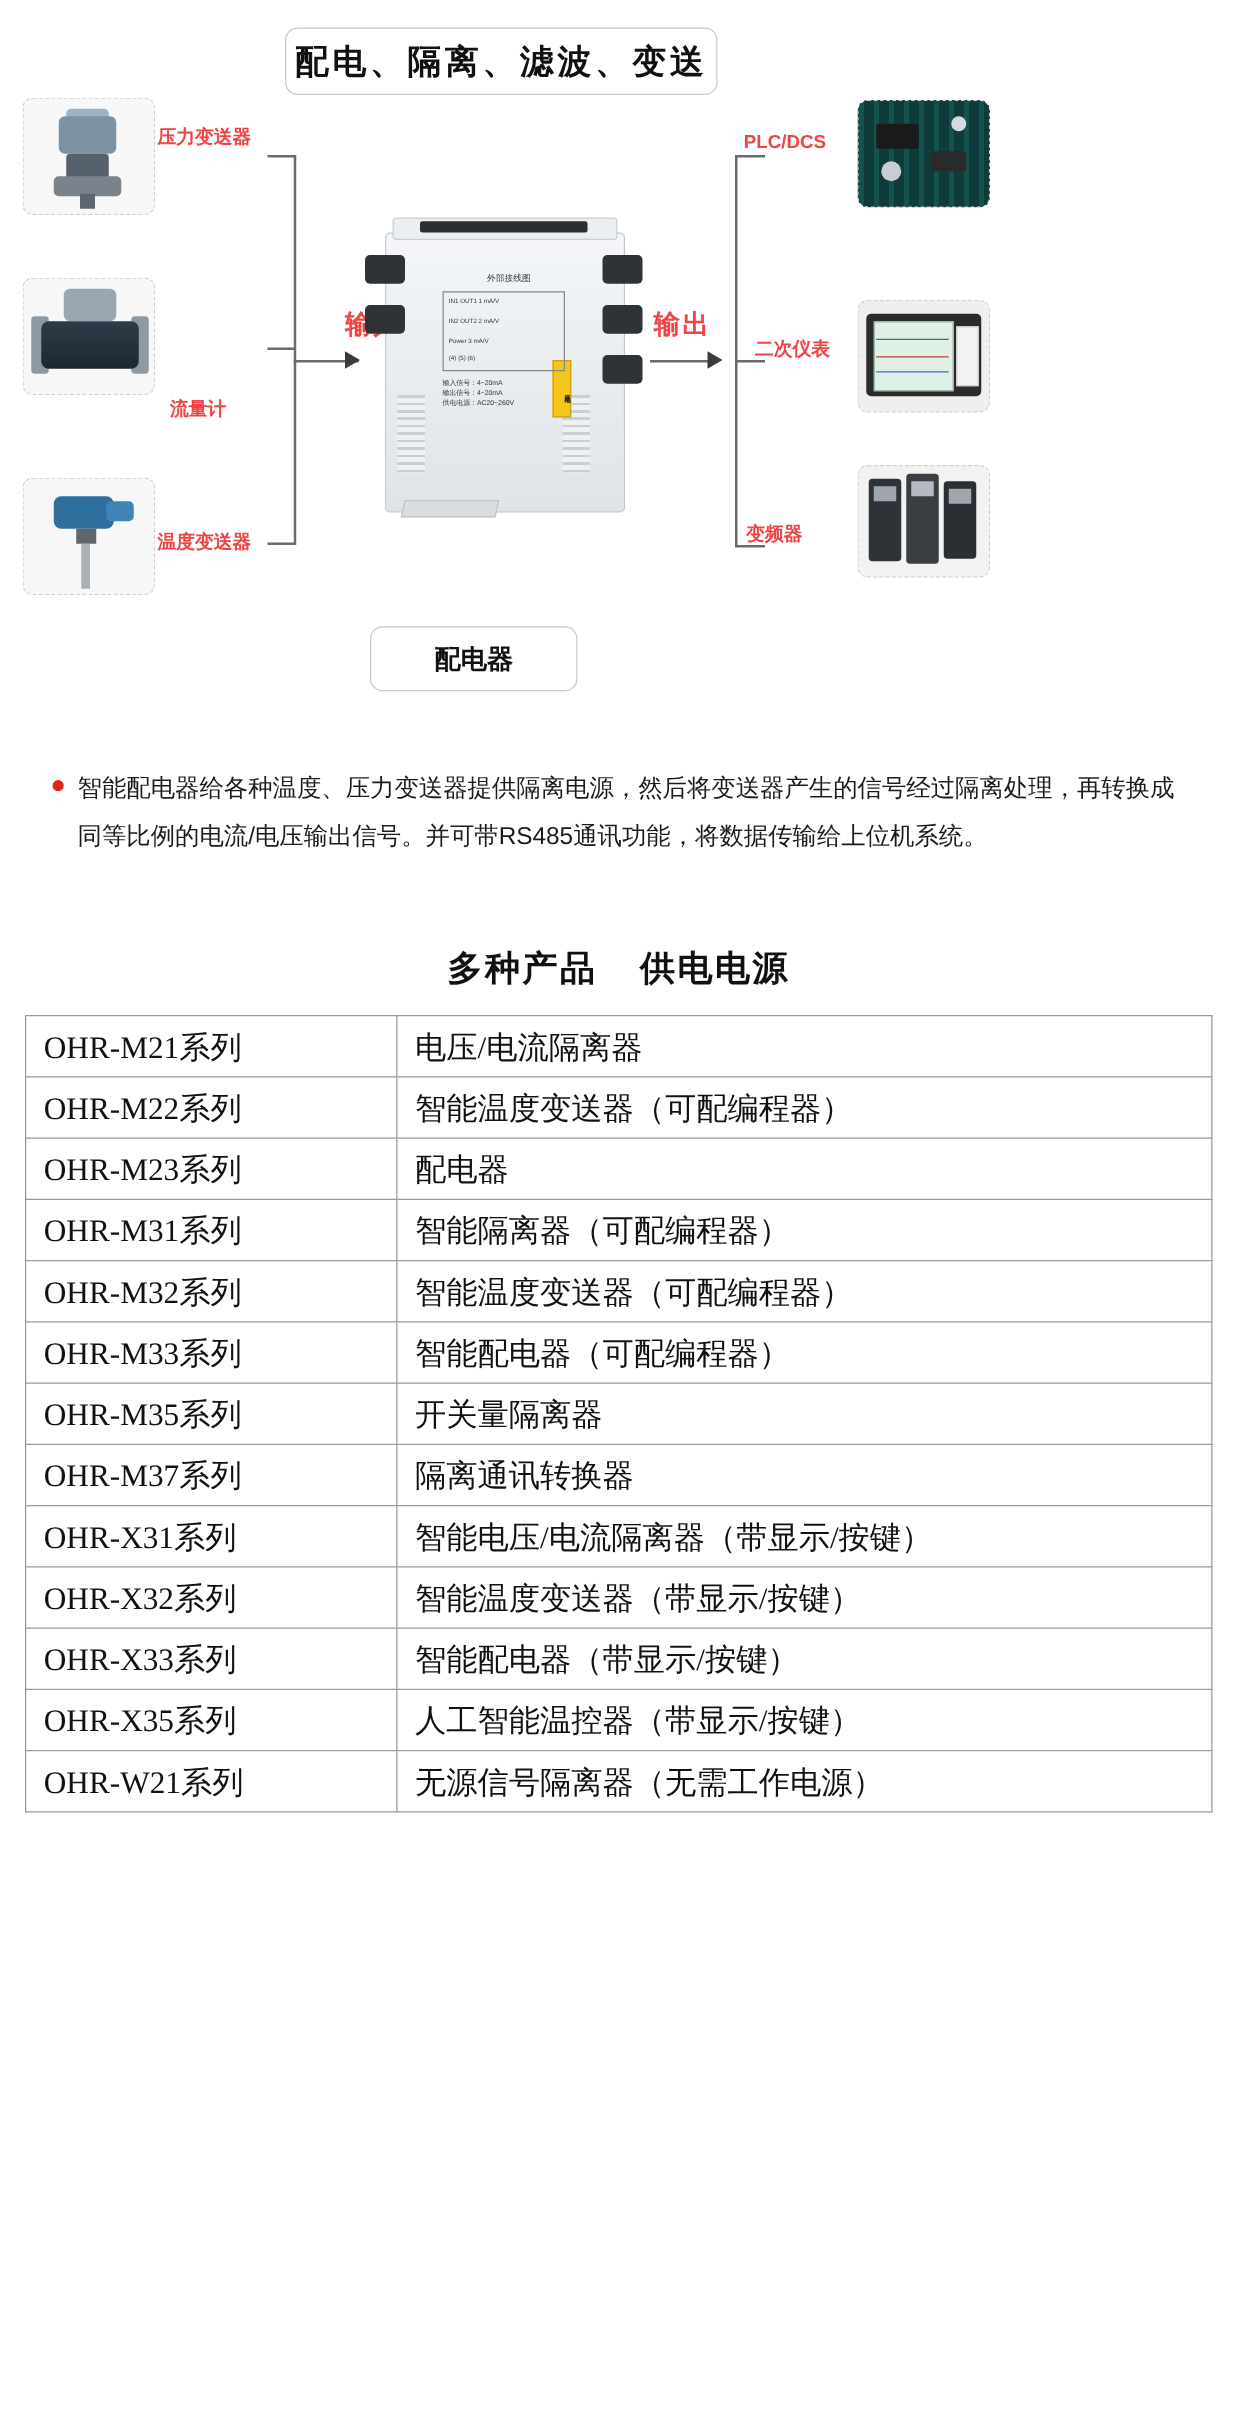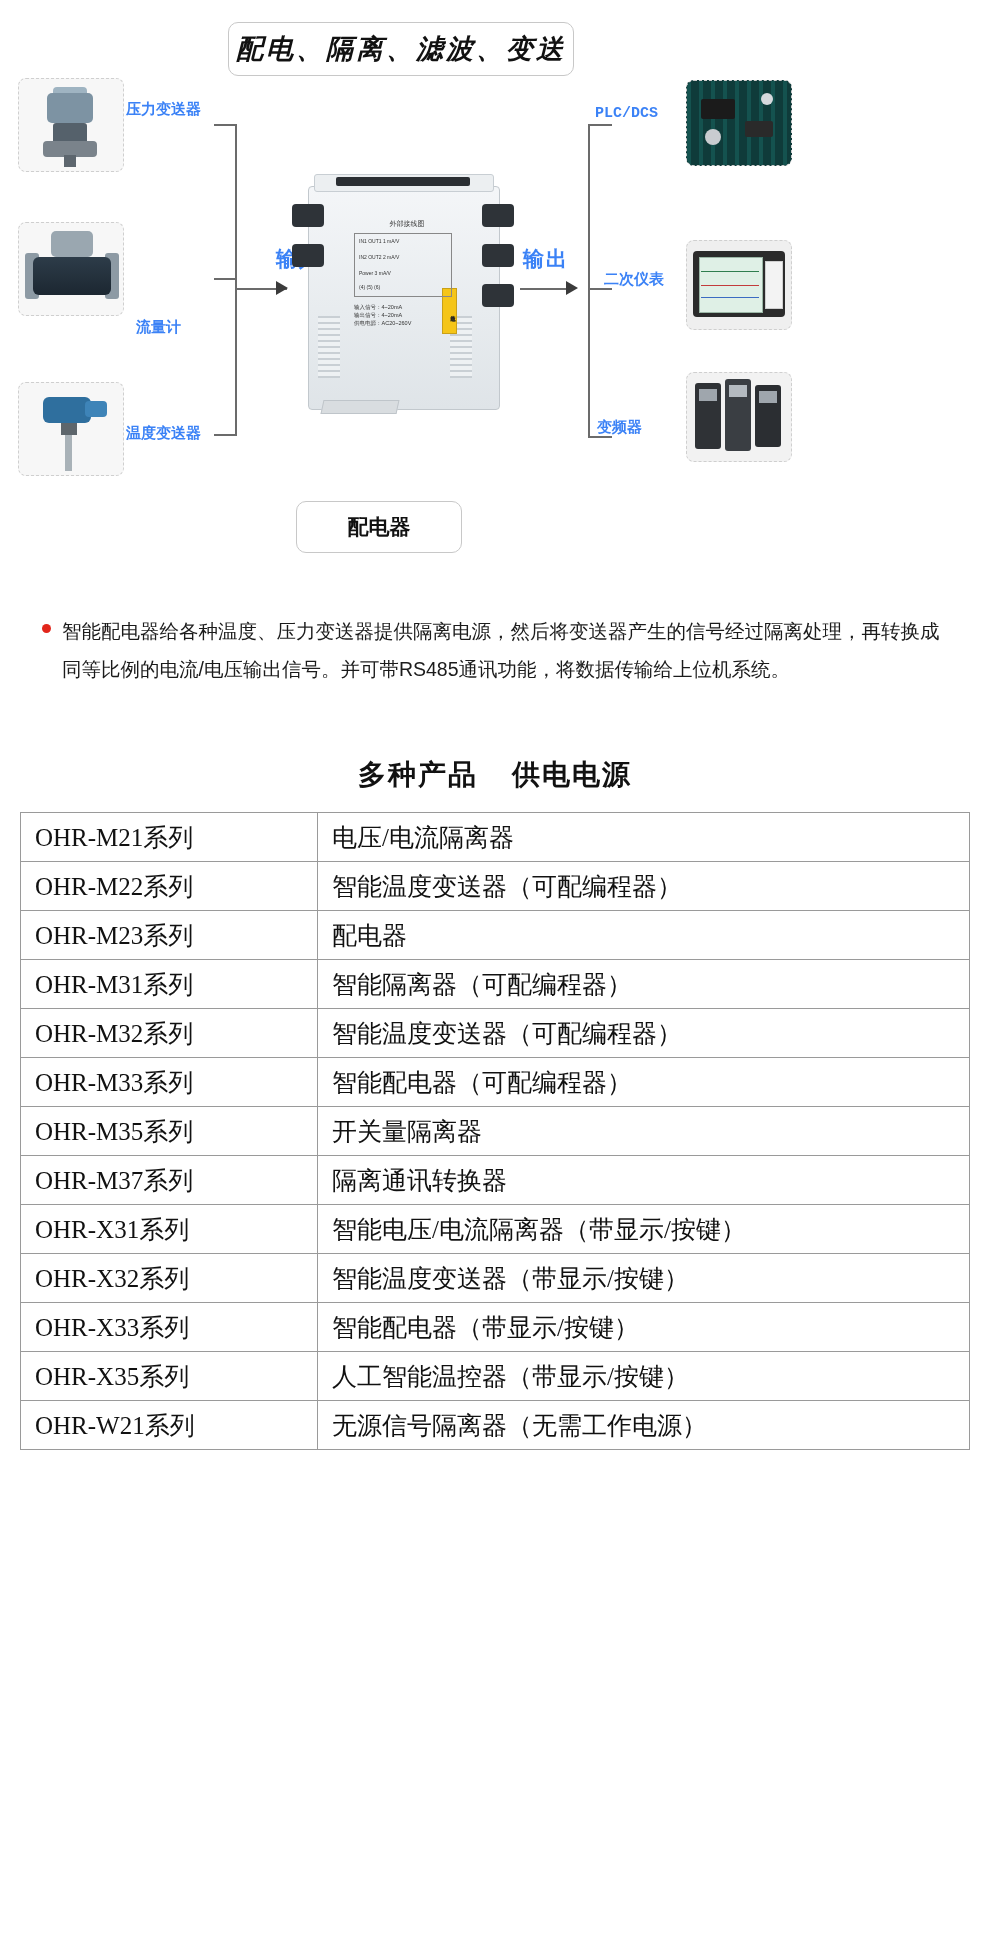--- a/index.html
+++ b/index.html
@@ -32,21 +32,20 @@
     border: 1.5px solid #c8c8c8;
     border-radius: 10px;
     display: flex;
     align-items: center;
     justify-content: center;
     font-size: 27px;
     font-weight: bold;
     letter-spacing: 3px;
     color: #111;
     background: #fff;
-    font-style: italic;
   }
 
   .bottom-box {
     position: absolute;
     left: 296px;
     top: 501px;
     width: 164px;
     height: 50px;
     border: 1.5px solid #c8c8c8;
     border-radius: 10px;
@@ -66,23 +65,22 @@
     border-radius: 8px;
     background: #fcfcfc;
     overflow: hidden;
   }
   .photo-inner { position:absolute; inset:0; }
 
   .lbl {
     position: absolute;
     font-size: 15px;
     font-weight: bold;
-    color: #3b82f6;
+    color: #ef4444;
     white-space: nowrap;
-    font-family: Liberation Mono, monospace;
   }
   .lbl.big {
     font-size: 21px;
     letter-spacing: 2px;
   }
 
   .line {
     position: absolute;
     background: #6b6b6b;
   }

